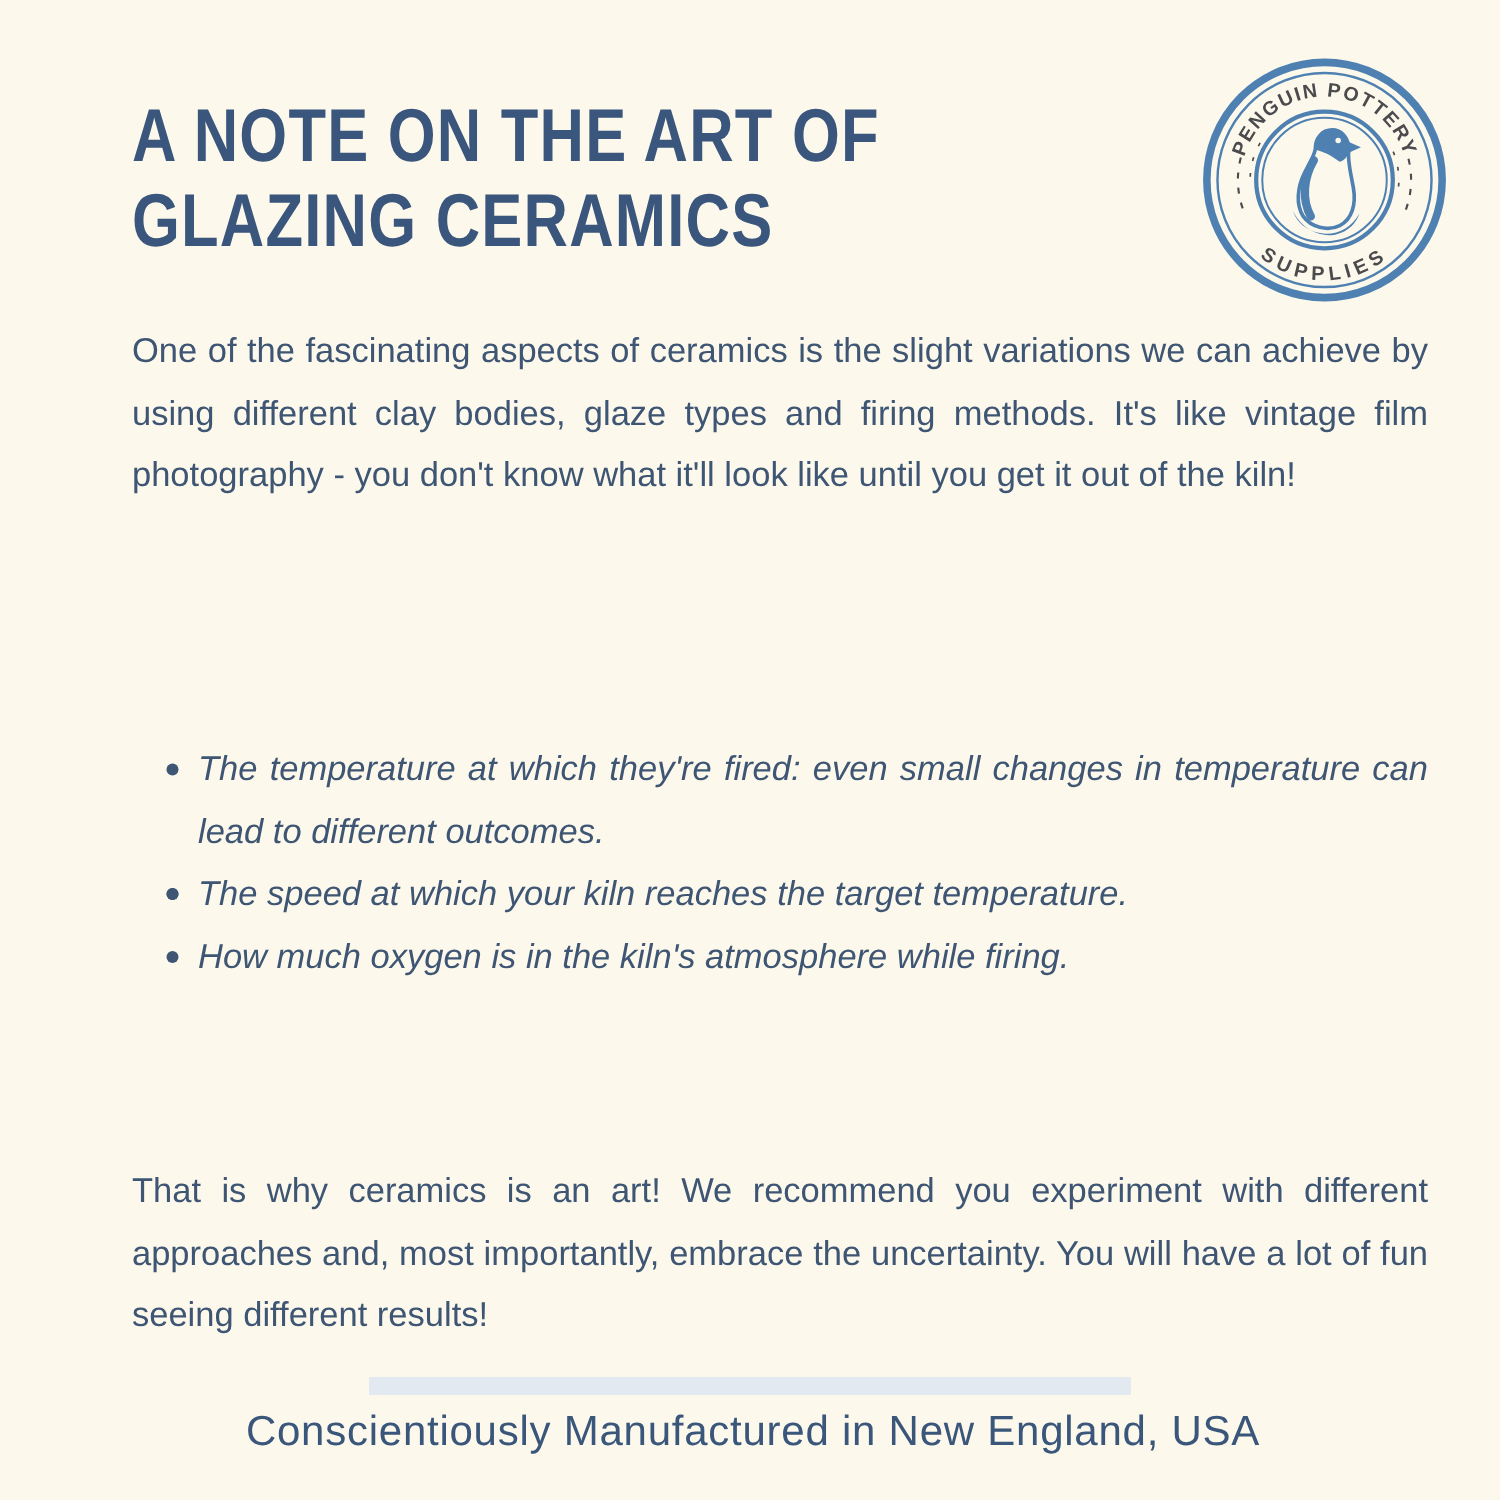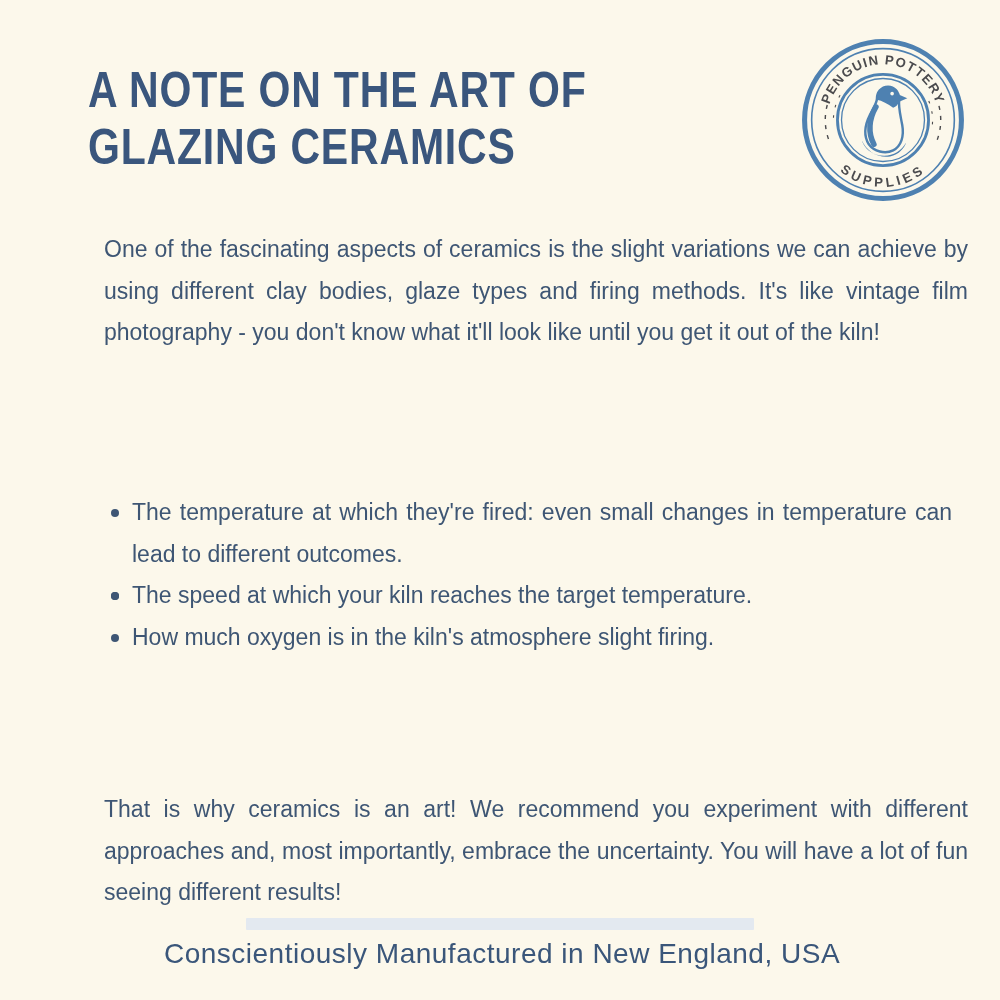--- a/index.html
+++ b/index.html
@@ -17,33 +17,33 @@
     font-size:50px;line-height:57px;font-weight:bold;
     letter-spacing:1px;color:#3A567D;
     transform:scaleX(0.82);transform-origin:left top;
     white-space:nowrap;
   }
   .headline span{display:block;}
   .logo{
     position:absolute;left:799px;top:36px;width:168px;height:168px;
   }
   .body-text{
-    position:absolute;left:88px;width:864px;margin:16px;
+    position:absolute;left:88px;width:864px;margin:0;
     font-size:23px;line-height:41.5px;
     text-align:justify;
   }
   .p1{top:213px;}
   .p2{top:411px;}
   .p3{top:773px;}
   .bullet-list{
     position:absolute;left:88px;top:492px;width:864px;
     margin:0;padding:0;list-style:none;
     font-size:23px;line-height:41.5px;text-align:justify;
   }
-  .bullet-list li{position:relative;padding-left:44px;}
+  .bullet-list li{position:relative;padding-left:44px;font-style:italic;}
   .bullet-list li .dot{
     position:absolute;left:23px;top:17px;width:8px;height:8px;
     border-radius:50%;background:#3E5674;
   }
   .divider{
     position:absolute;left:246px;top:918px;width:508px;height:12px;
     background:#E3E9F0;border-radius:1px;
   }
   .footer-line{
     position:absolute;left:2px;top:936px;width:1000px;margin:0;
@@ -95,21 +95,21 @@
     </g>
   </svg>
 
   <p class="body-text p1">One of the fascinating aspects of ceramics is the slight variations we can achieve by using different clay bodies, glaze types and firing methods.  It's like vintage film photography - you don't know what it'll look like until you get it out of the kiln!</p>
 
 
   <ul class="bullet-list">
     <li><span class="dot"></span><span>The temperature at which they're fired: even small changes in temperature can lead to different outcomes.</span></li>
     <li><span class="dot"></span></li>
     <li><span class="dot"></span><span>The speed at which your kiln reaches the target temperature.</span></li>
-    <li><span class="dot"></span><span>How much oxygen is in the kiln's atmosphere slight firing.</span></li>
+    <li><span class="dot"></span><span>How much oxygen is in the kiln's atmosphere while firing.</span></li>
   </ul>
 
   <p class="body-text p3">That is why ceramics is an art!  We recommend you experiment with different approaches and, most importantly, embrace the uncertainty. You will have a lot of fun seeing different results!</p>
 
   <div class="divider"></div>
 
   <p class="footer-line">Conscientiously Manufactured in New England, USA</p>
 
 </div>
 

